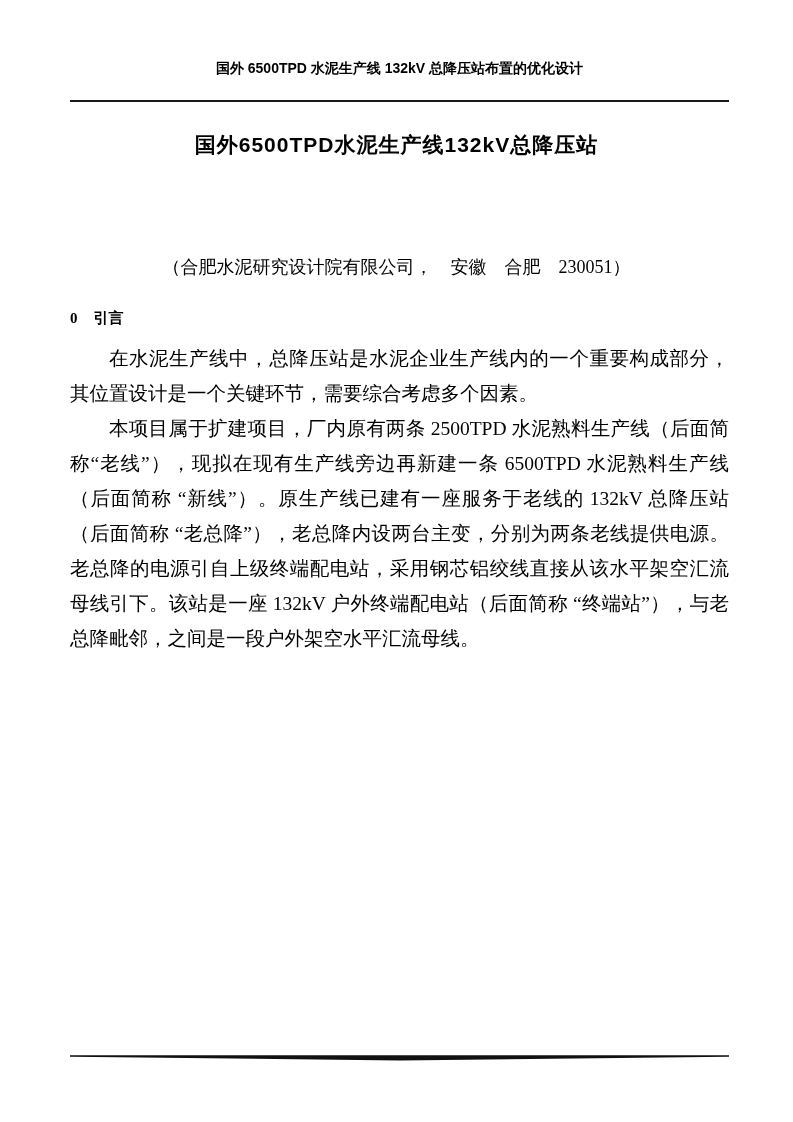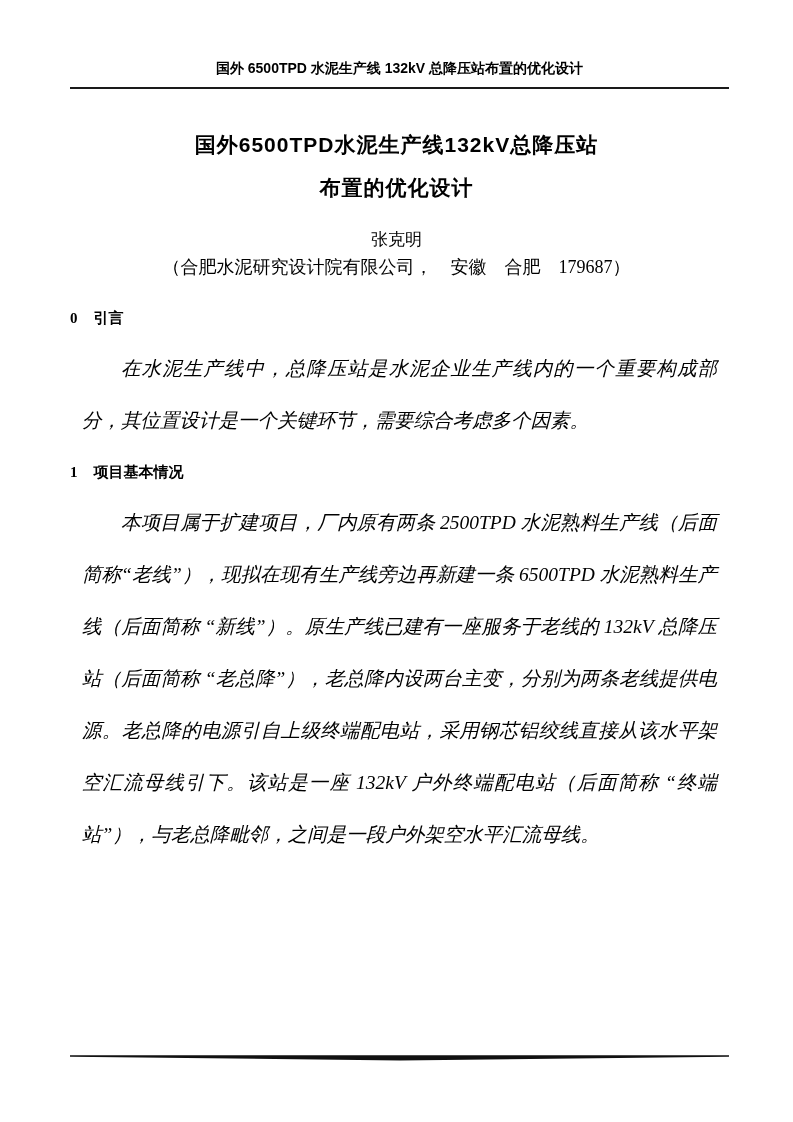--- a/index.html
+++ b/index.html
@@ -16,21 +16,21 @@
   .running-header {
     position: absolute;
     top: 57px;
     left: 70px;
     width: 659px;
     text-align: center;
     font-family: "Liberation Sans", sans-serif;
     font-weight: bold;
     font-size: 14px;
     line-height: 22px;
-    padding-bottom: 8px;
+    padding-bottom: 21px;
     border-bottom: 2px solid #1a1a1a;
   }
   .article-title {
     position: absolute;
     top: 123px;
     left: 40px;
     width: 713px;
     text-align: center;
     font-family: "Liberation Sans", sans-serif;
     font-weight: bold;
@@ -68,26 +68,25 @@
     font-size: 15px;
     line-height: 26px;
     margin: 5px 0 10px 0;
   }
   .section-heading .sec-num {
     display: inline-block;
     margin-right: 16px;
     font-family: "Liberation Serif", serif;
   }
   .body-col p {
-    margin: 12px;
+    margin: 0;
     font-size: 19.5px;
-    line-height: 52px;
+    line-height: 35px;
     text-align: justify;
     text-indent: 2em;
-    font-style: italic;
   }
   .footer {
     position: absolute;
     top: 1054px;
     left: 70px;
     width: 659px;
   }
   .footer-rule { display: block; width: 659px; height: 7px; }
   .footer-row {
     position: relative;
@@ -109,38 +108,33 @@
 </style>
 </head>
 <body>
 
 <div class="page">
 
   <div class="running-header">国外 6500TPD 水泥生产线 132kV 总降压站布置的优化设计</div>
 
   <div class="article-title">
     <div>国外6500TPD水泥生产线132kV总降压站</div>
-    <div>布置的优化设计</div>
   </div>
 
-  <div class="byline">张克明</div>
 
-  <div class="affiliation">（合肥水泥研究设计院有限公司，　安徽　合肥　179687）</div>
+  <div class="affiliation">（合肥水泥研究设计院有限公司，　安徽　合肥　230051）</div>
 
   <div class="body-col">
 
     <div class="section-heading">
       <span class="sec-num">0</span><span>引言</span>
     </div>
 
     <p>在水泥生产线中，总降压站是水泥企业生产线内的一个重要构成部分，其位置设计是一个关键环节，需要综合考虑多个因素。</p>
 
-    <div class="section-heading">
-      <span class="sec-num">1</span><span>项目基本情况</span>
-    </div>
 
     <p>本项目属于扩建项目，厂内原有两条 2500TPD 水泥熟料生产线（后面简称“老线”），现拟在现有生产线旁边再新建一条 6500TPD 水泥熟料生产线（后面简称 “新线”）。原生产线已建有一座服务于老线的 132kV 总降压站（后面简称 “老总降”），老总降内设两台主变，分别为两条老线提供电源。老总降的电源引自上级终端配电站，采用钢芯铝绞线直接从该水平架空汇流母线引下。该站是一座 132kV 户外终端配电站（后面简称 “终端站”），与老总降毗邻，之间是一段户外架空水平汇流母线。</p>
 
   </div>
 
   <div class="footer">
     <svg class="footer-rule" width="659" height="7" viewBox="0 0 659 7" preserveAspectRatio="none">
       <polygon points="0,1.2 659,1.2 659,2.8 330,6.4 0,2.8" fill="#111"></polygon>
     </svg>
   </div>

